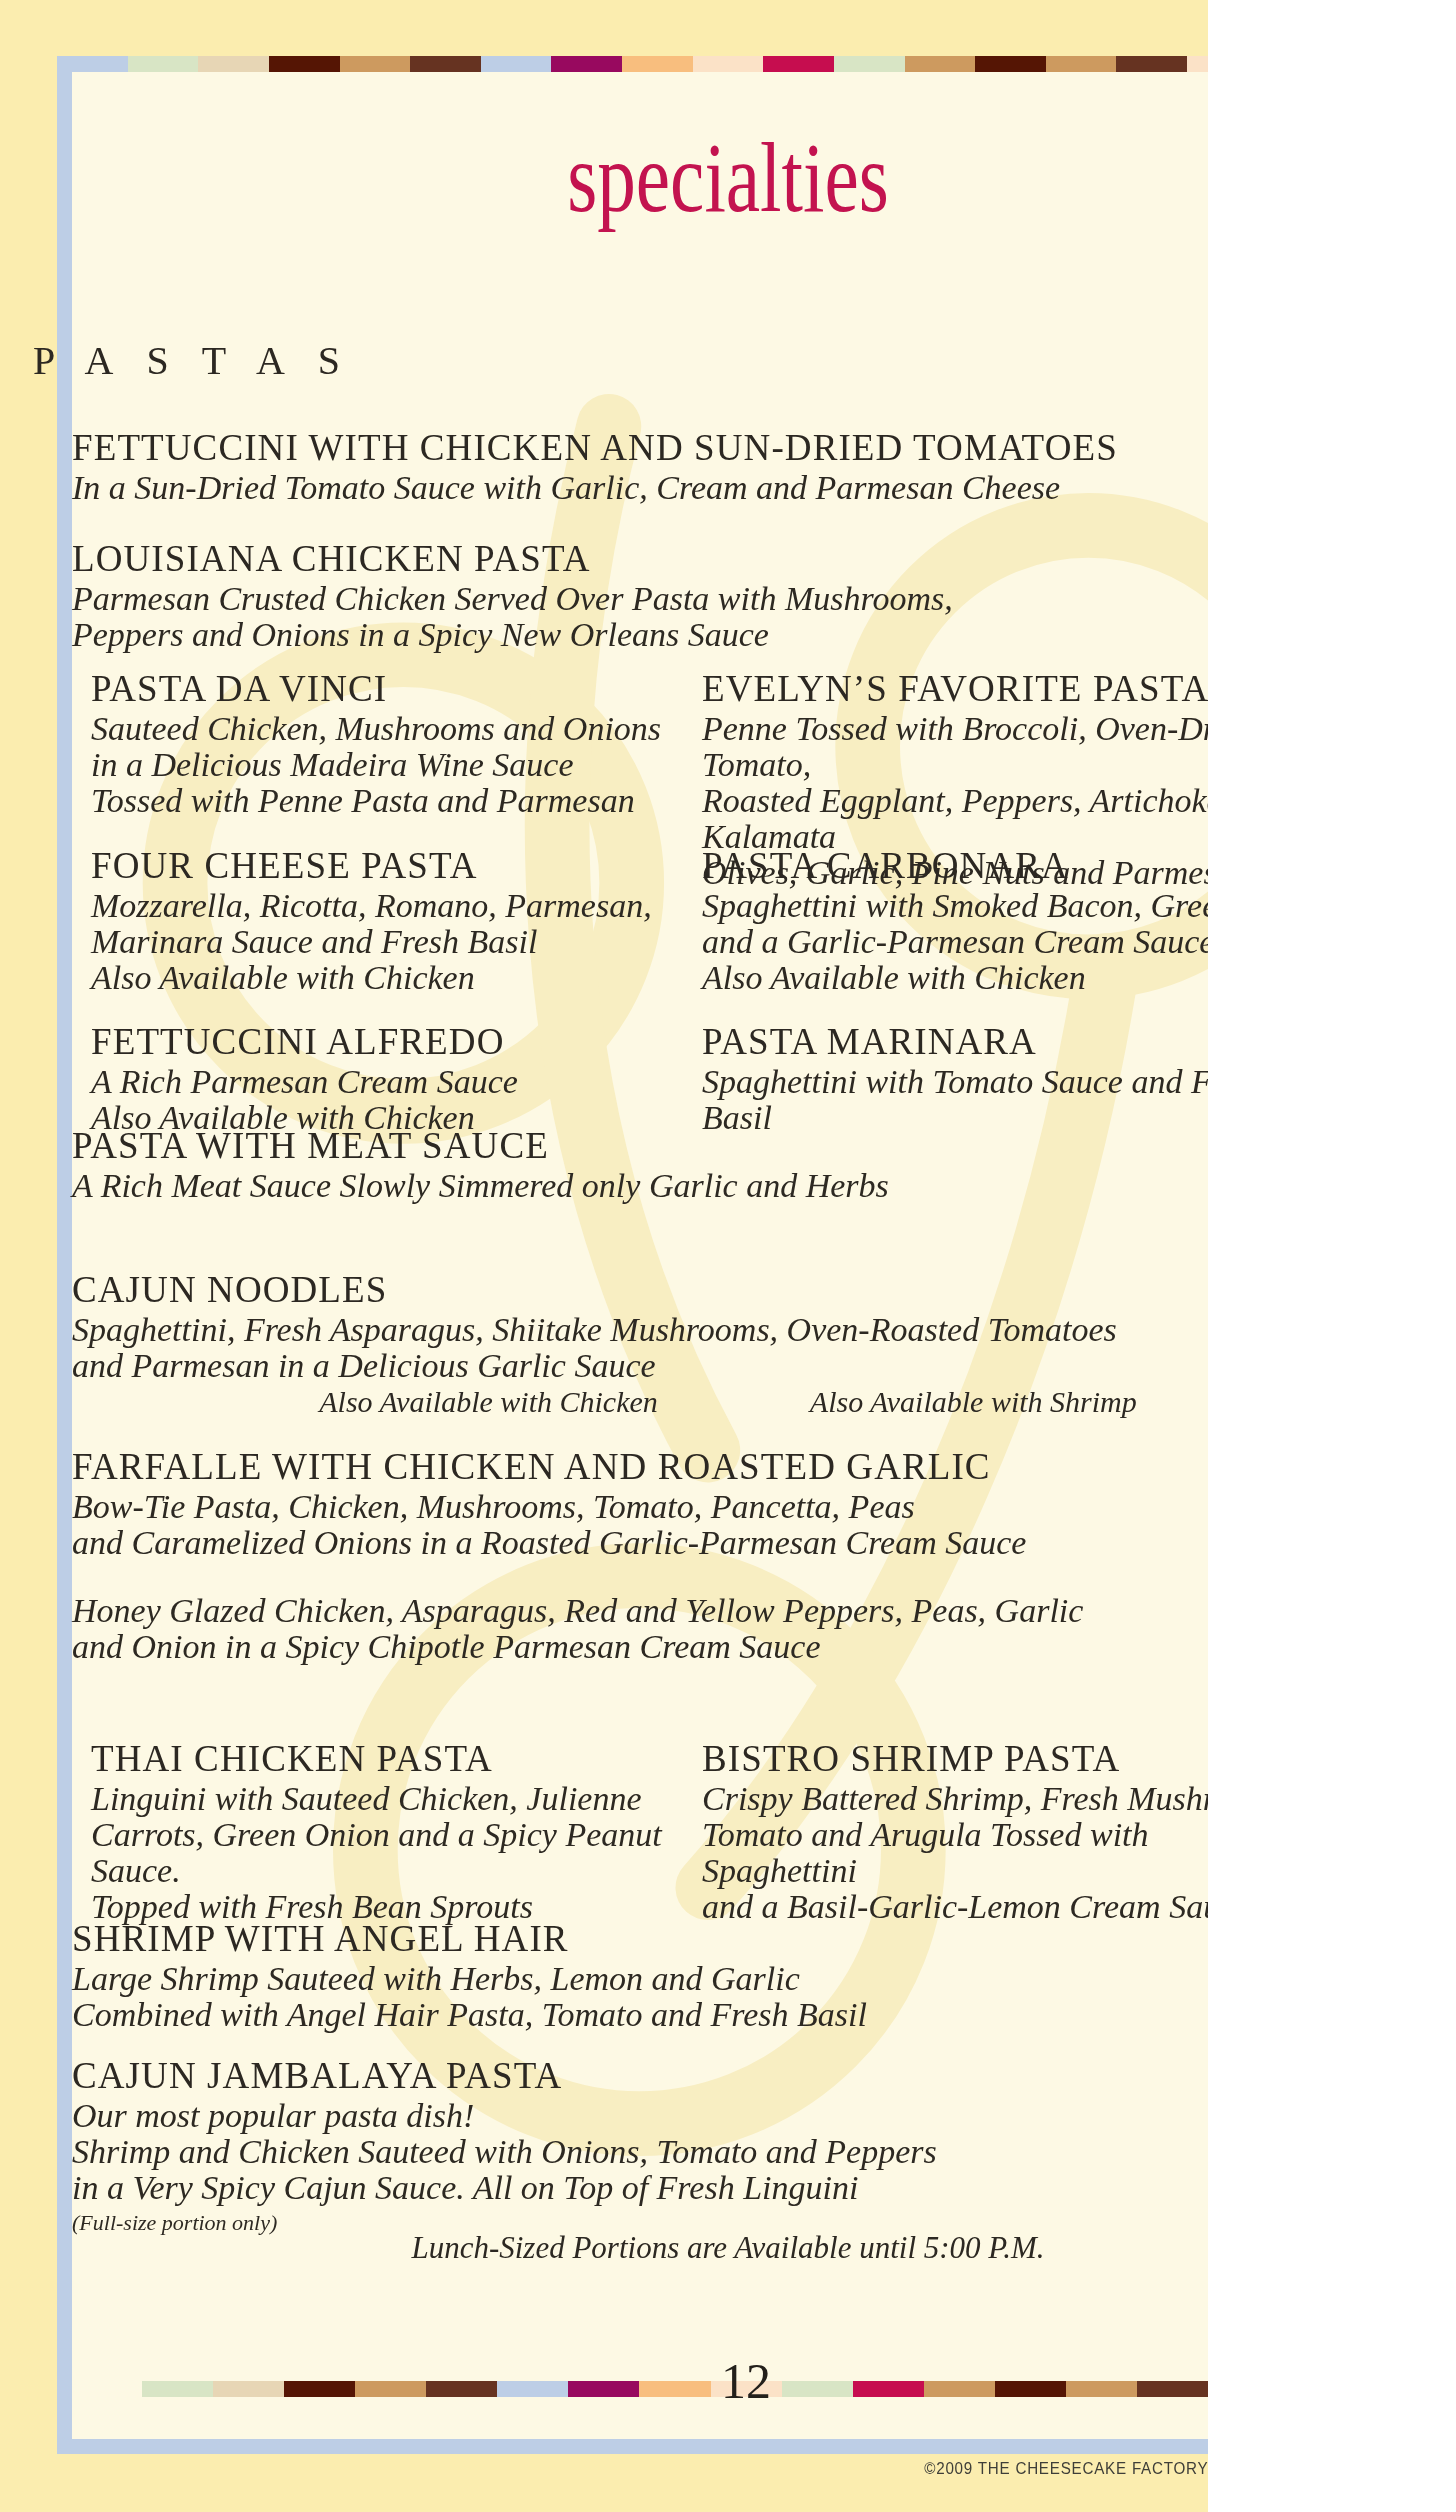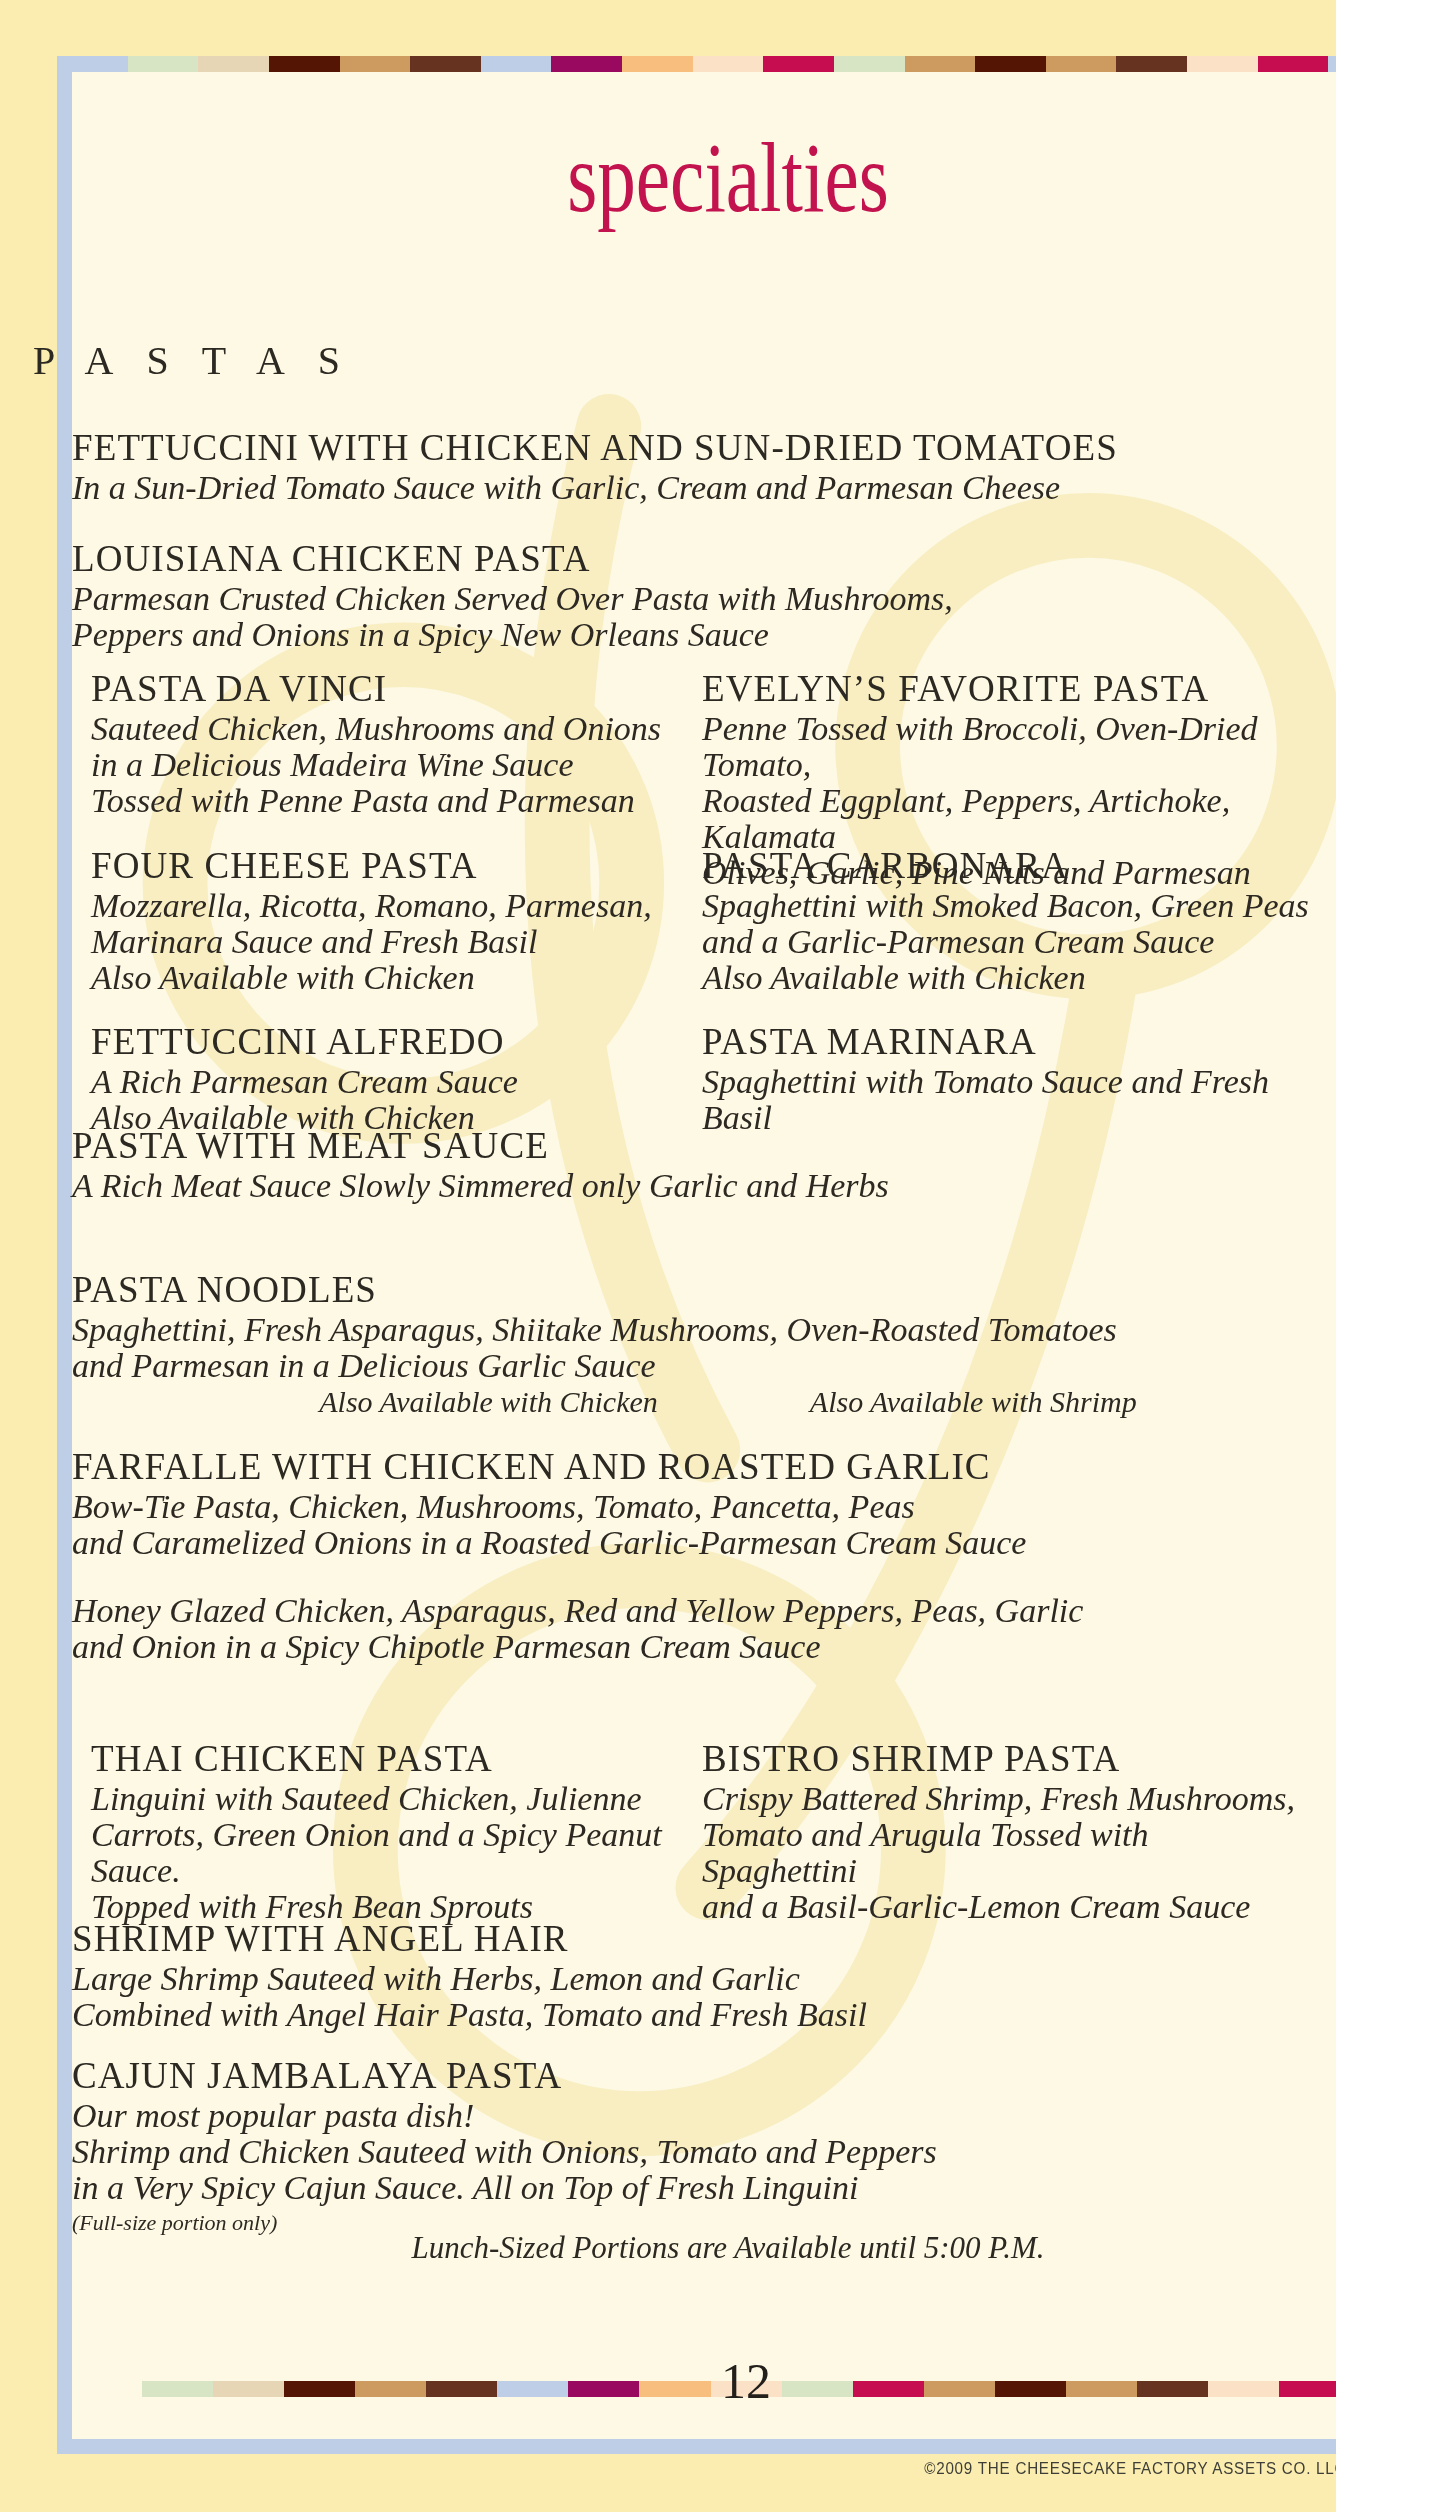--- a/index.html
+++ b/index.html
@@ -1,18 +1,18 @@
 <!DOCTYPE html>
 <html style="font-size:12px"><head>
 <meta charset="utf-8">
 <style>
   html,body{margin:0;padding:0;}
   .page{
     position:relative;
-    width:1336px;height:2512px;
+    width:1208px;height:2512px;
     background:#FBEDAF;
     overflow:hidden;
     font-family:"Liberation Serif","DejaVu Serif",serif;
     color:#2C2822;
   }
   .frame{
     position:absolute;
     left:57px;top:56px;
     width:1312px;height:2368px;
     border:15px solid #BDCEE6;
@@ -157,21 +157,21 @@
         <div class="desc">Spaghettini with Tomato Sauce and Fresh Basil</div>
       </div>
     </div>
 
     <div class="item full" style="top:1124px">
       <div class="title">PASTA WITH MEAT SAUCE</div>
       <div class="desc">A Rich Meat Sauce Slowly Simmered only Garlic and Herbs</div>
     </div>
 
     <div class="item full" style="top:1268px">
-      <div class="title">PASTA NOODLES</div>
+      <div class="title">CAJUN NOODLES</div>
       <div class="desc">Spaghettini, Fresh Asparagus, Shiitake Mushrooms, Oven-Roasted Tomatoes<br>and Parmesan in a Delicious Garlic Sauce</div>
       <div class="notes-row">
         <span>Also Available with Chicken</span>
         <span>Also Available with Shrimp</span>
       </div>
     </div>
 
     <div class="item full" style="top:1445px">
       <div class="title">FARFALLE WITH CHICKEN AND ROASTED GARLIC</div>
       <div class="desc">Bow-Tie Pasta, Chicken, Mushrooms, Tomato, Pancetta, Peas<br>and Caramelized Onions in a Roasted Garlic-Parmesan Cream Sauce</div>

